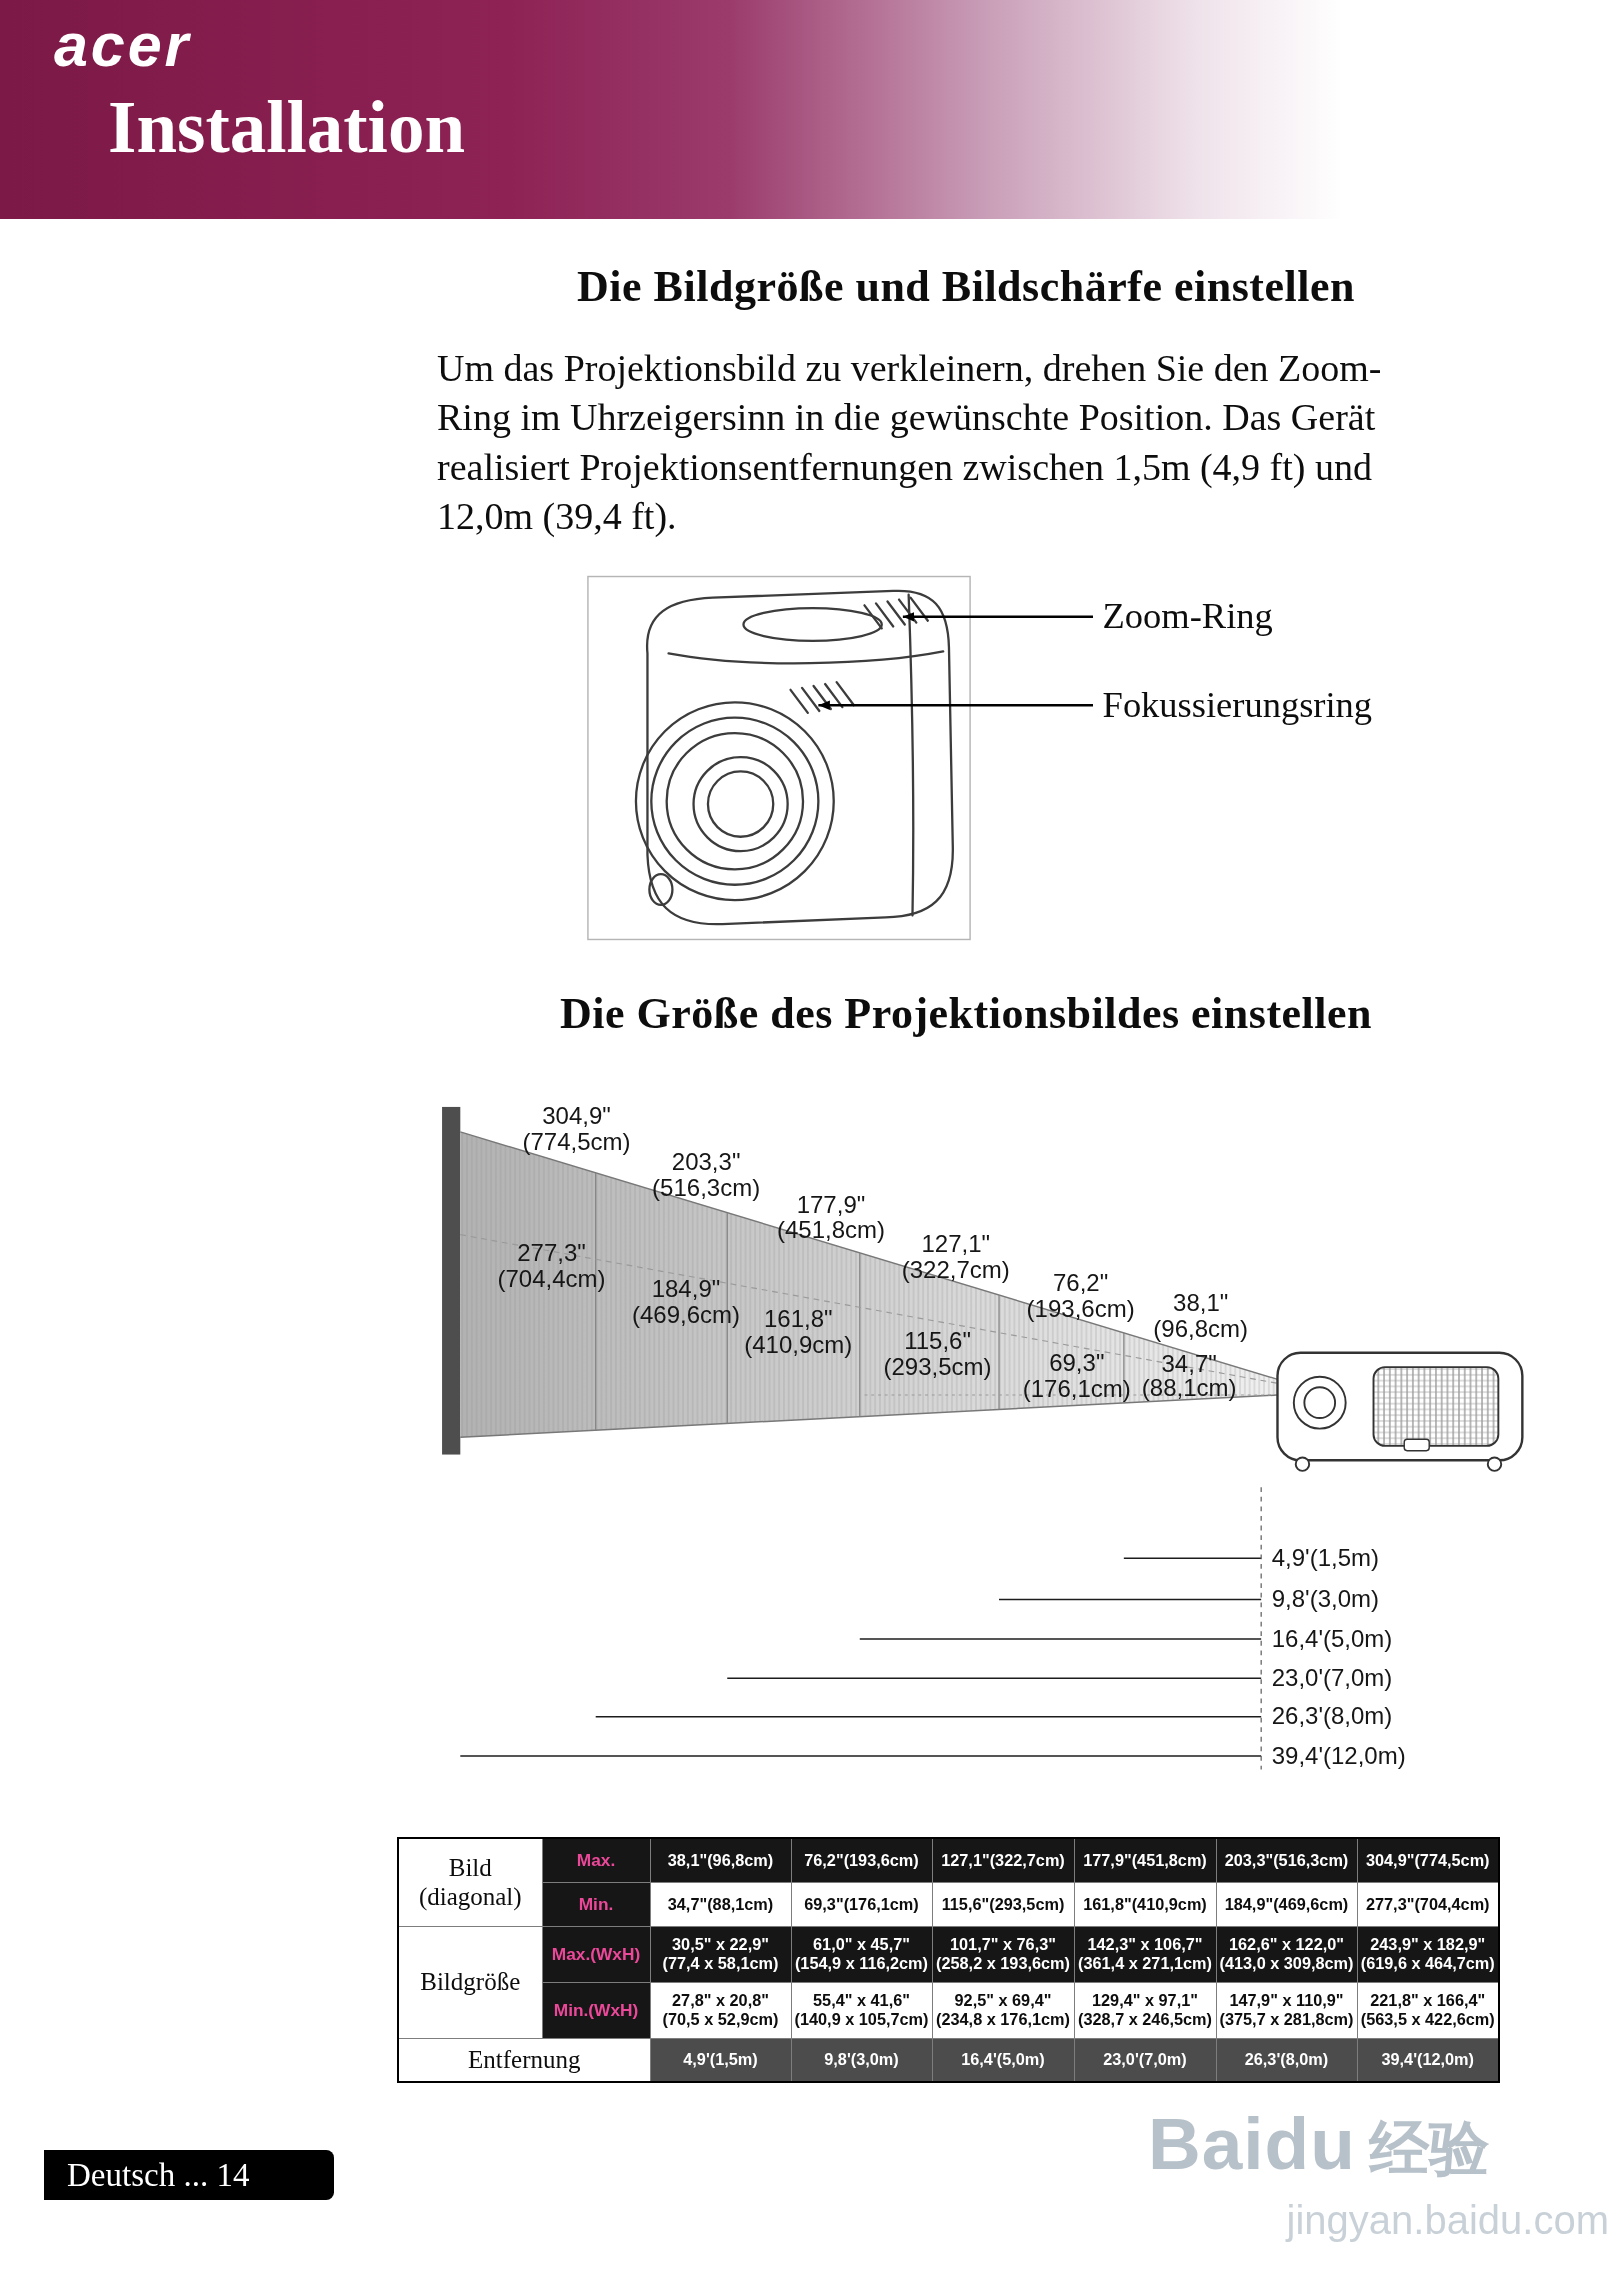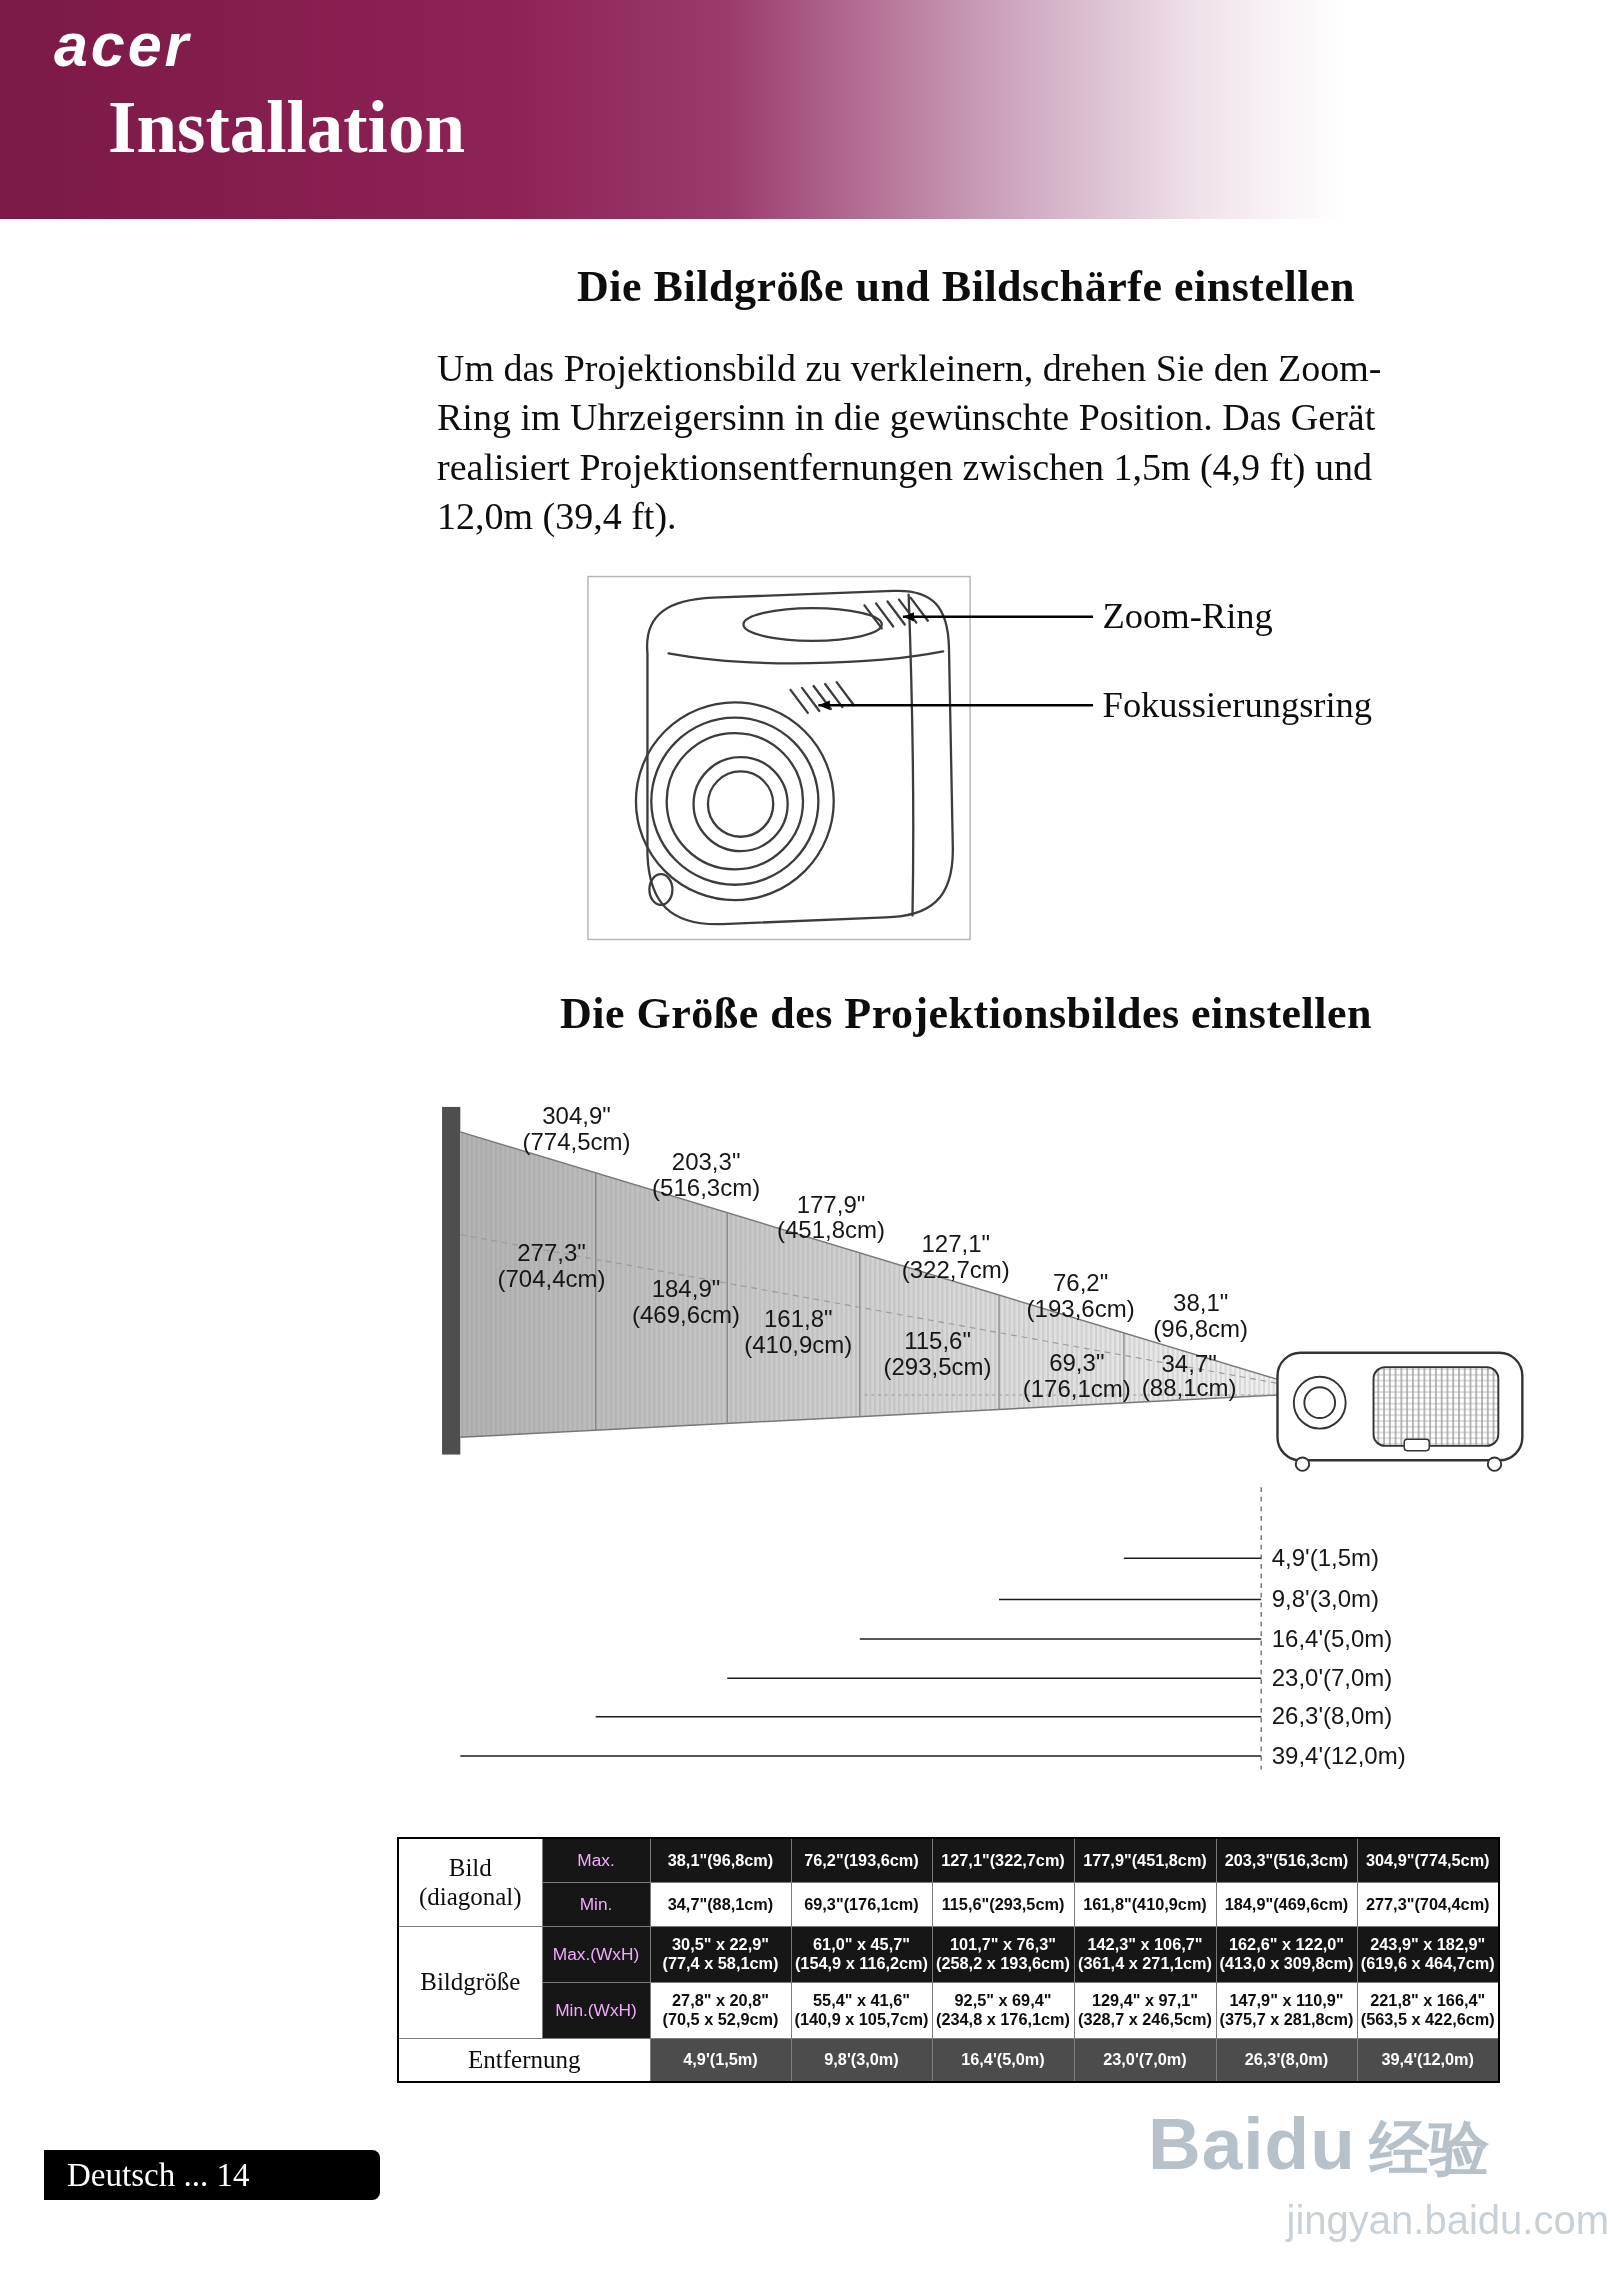--- a/index.html
+++ b/index.html
@@ -24,31 +24,31 @@
   svg text{font-family:"Liberation Sans",sans-serif;}
   .svglabel{font-family:"Liberation Serif",serif;font-size:38px;fill:#0d0d0d;}
   .num{font-size:25px;fill:#161616;}
 
   
   .tbl-wrap{position:absolute;left:397px;top:1837px;}
   table.proj{border-collapse:collapse;table-layout:fixed;width:1102px;border:2.9px solid #000;
              font-family:"Liberation Sans",sans-serif;}
   table.proj td{border:1px solid #7d7d7d;text-align:center;vertical-align:middle;padding:1px 1.9px;overflow:hidden;}
   td.lbl{font-family:"Liberation Serif",serif;font-size:25px;background:#ffffff;color:#0d0d0d;}
-  td.subh{background:#161616;color:#f0abfc;font-weight:normal;font-size:17.3px;}
+  td.subh{background:#161616;color:#ec4899;font-weight:bold;font-size:17.3px;}
   td.dark{background:#161616;color:#fff;font-weight:bold;font-size:16.3px;}
   td.light{background:#ffffff;color:#0d0d0d;font-weight:bold;font-size:16.3px;}
   td.gray{background:#4c4c4c;color:#fff;font-weight:bold;font-size:16.3px;}
   .pre{white-space:pre-line;line-height:1.18;}
   tr.h40{height:44px;} tr.h58{height:56px;}
 
   
   .note{position:absolute;left:421px;top:2090px;font-size:29px;color:#141414;}
   .note .bullet{font-size:26px;color:#3f3b66;margin-right:3.8px;}
-  .footer-tab{position:absolute;left:44px;top:2150px;width:336px;height:50px;background:#000;
+  .footer-tab{position:absolute;left:44px;top:2150px;width:290px;height:50px;background:#000;
               color:#fff;font-size:33px;line-height:50px;padding-left:23px;box-sizing:border-box;
               border-radius:0 7.7px 7.7px 0;}
   .watermark{position:absolute;left:1148px;top:2102px;width:461px;
              font-family:"Liberation Sans",sans-serif;}
   .wm-row{white-space:nowrap;}
   .wm-brand{font-weight:bold;font-size:73px;color:#b7c1ca;letter-spacing:1px;}
   .wm-cjk{font-weight:bold;font-size:60px;color:#b7c1ca;margin-left:13.4px;text-align:center;}
   .wm-url{text-align:right;font-size:40px;color:#c9d1d8;margin-top:7.7px;}
 </style>
 </head>

